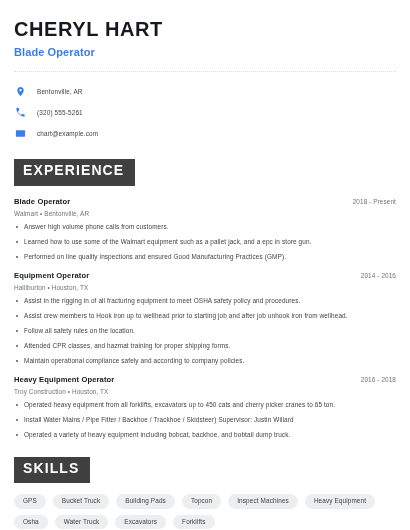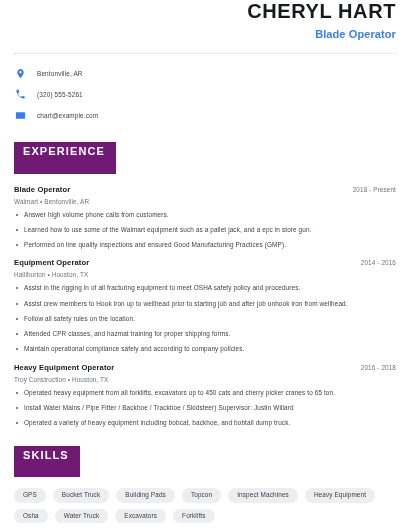--- a/index.html
+++ b/index.html
@@ -17,21 +17,22 @@
   .page {
     width: 410px;
     height: 530px;
     box-sizing: border-box;
     padding: 0 14px;
     position: relative;
   }
 
   
   .header {
-    text-align: right;
+    text-align: left;
+    padding-top: 18px;
   }
   .name {
     font-size: 20px;
     font-weight: bold;
     letter-spacing: 0.6px;
     color: #16191d;
     line-height: 1.15;
   }
   .job-title {
     font-size: 11px;
@@ -71,26 +72,26 @@
   .contact-text {
     font-size: 6.4px;
     color: #3d4249;
     letter-spacing: 0.15px;
   }
 
   
   .section { margin-top: 17px; }
   .section-title {
     display: inline-block;
-    background: #701a75;
+    background: #404040;
     color: #ffffff;
-    font-size: 11px;
+    font-size: 14px;
     font-weight: bold;
     letter-spacing: 1.1px;
-    padding: 4px 11px 16px 9px;
+    padding: 4px 11px 8px 9px;
     line-height: 1.05;
   }
   .section-body { margin-top: 11px; }
 
   
   .job { margin-bottom: 9px; }
   .job-head {
     display: flex;
     justify-content: space-between;
     align-items: baseline;

